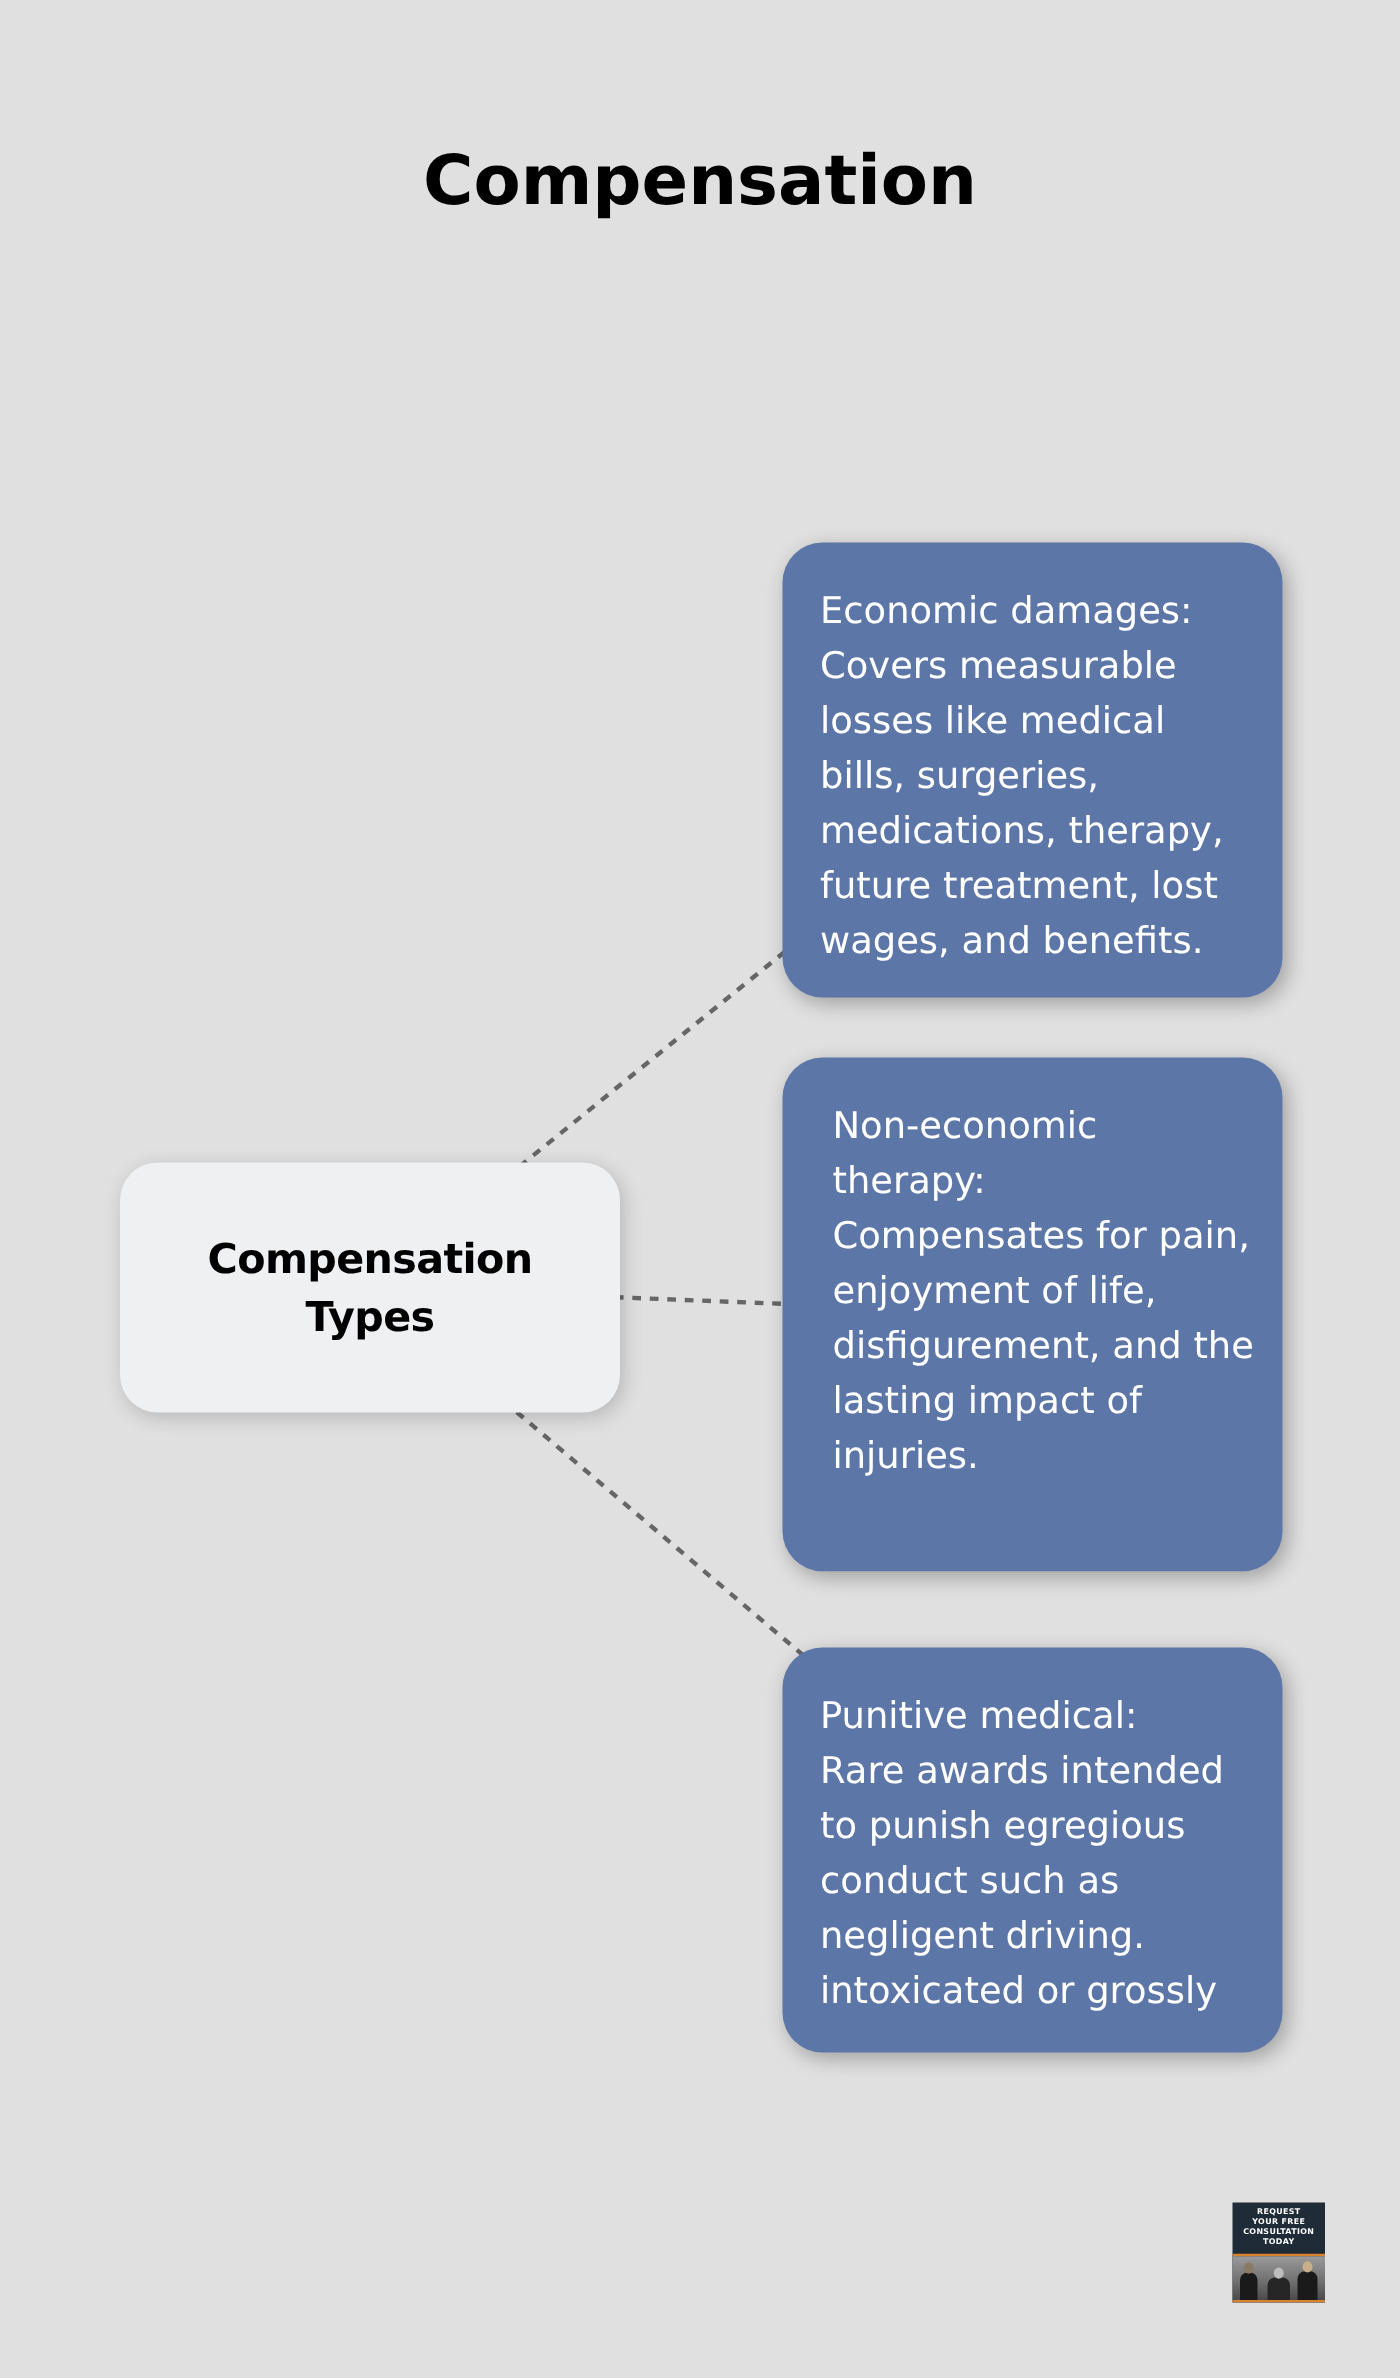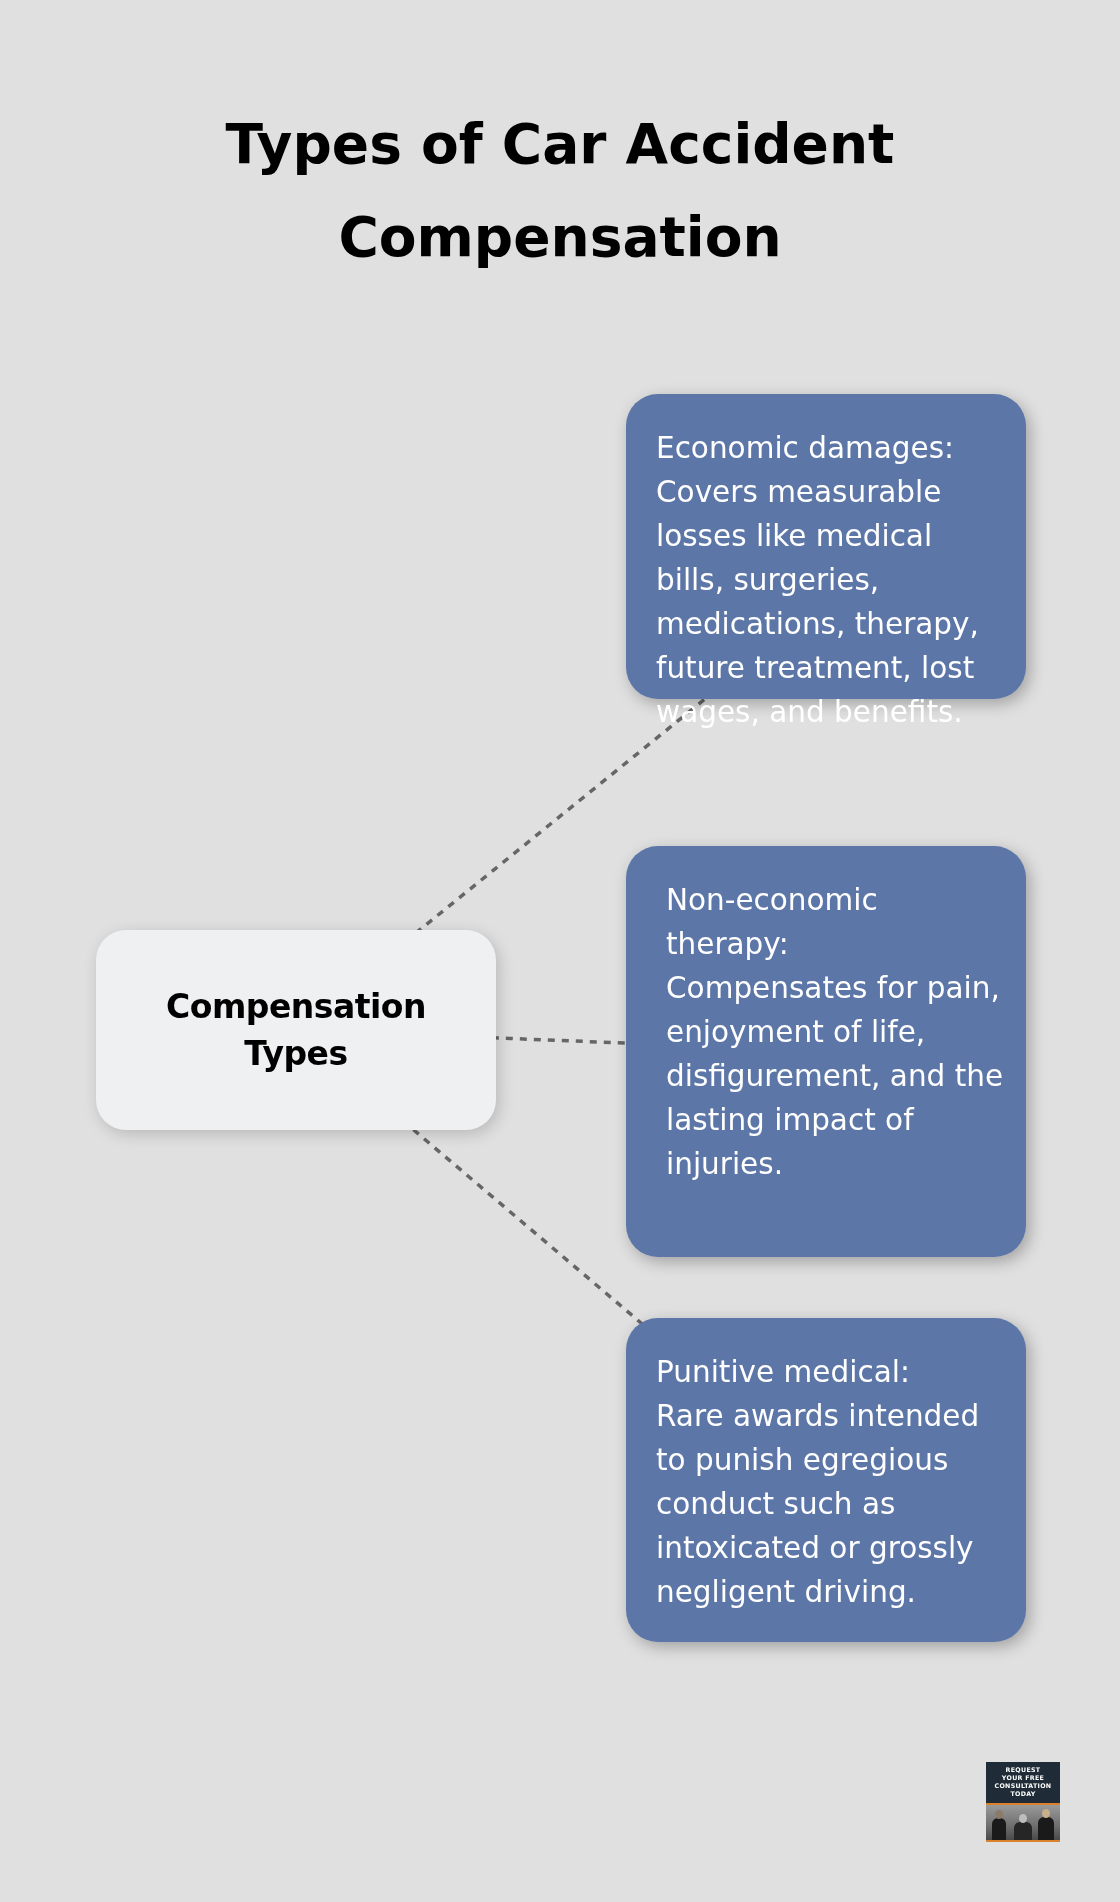--- a/index.html
+++ b/index.html
@@ -76,21 +76,21 @@
     padding: 32px 0 0 30px;
   }
   .node span {
     display: block;
     font-family: "DejaVu Sans", sans-serif;
     font-size: 29.5px;
     line-height: 44px;
     color: #ffffff;
     white-space: nowrap;
   }
-  #node-1 { top: 394px; height: 305px; }
+  #node-1 { top: 434px; height: 364px; }
   #node-2 { top: 846px; height: 411px; padding-left: 40px; }
   #node-3 { top: 1318px; height: 324px; }
 
   .badge {
     position: absolute;
     left: 986px;
     top: 1762px;
     width: 74px;
     height: 80px;
     background: #1f2b36;
@@ -153,21 +153,20 @@
   .person-1 { left: 6px; top: 13px; width: 14px; height: 24px; }
   .person-2 { left: 28px; top: 17px; width: 18px; height: 20px; background: #262626; }
   .person-3 { left: 52px; top: 12px; width: 16px; height: 25px; }
   .person-3 .head { background: #c9b08a; }
   .person-1 .head { background: #8a7a68; }
 </style>
 </head>
 <body>
 
 <h1 class="title">
-  <span>Types of Car Accident</span>
   <span>Compensation</span>
 </h1>
 
 <svg class="connectors" width="1120" height="1902" viewBox="0 0 1120 1902" xmlns="http://www.w3.org/2000/svg">
   <line x1="296" y1="1030" x2="826" y2="601" stroke="#666666" stroke-width="3.5" stroke-dasharray="7 7"></line>
   <line x1="296" y1="1030" x2="826" y2="1051" stroke="#666666" stroke-width="3.5" stroke-dasharray="7 7"></line>
   <line x1="296" y1="1030" x2="826" y2="1480" stroke="#666666" stroke-width="3.5" stroke-dasharray="7 7"></line>
 </svg>
 
 <div class="center-node">
@@ -193,22 +192,22 @@
   <span>disfigurement, and the</span>
   <span>lasting impact of</span>
   <span>injuries.</span>
 </div>
 
 <div class="node" id="node-3">
   <span>Punitive medical:</span>
   <span>Rare awards intended</span>
   <span>to punish egregious</span>
   <span>conduct such as</span>
+  <span>negligent driving.</span>
   <span>intoxicated or grossly</span>
-  <span>negligent driving.</span>
 </div>
 
 <div class="badge">
   <div class="badge-text">
     <span>REQUEST</span>
     <span>YOUR FREE</span>
     <span>CONSULTATION</span>
     <span>TODAY</span>
   </div>
   <div class="badge-rule-top"></div>

